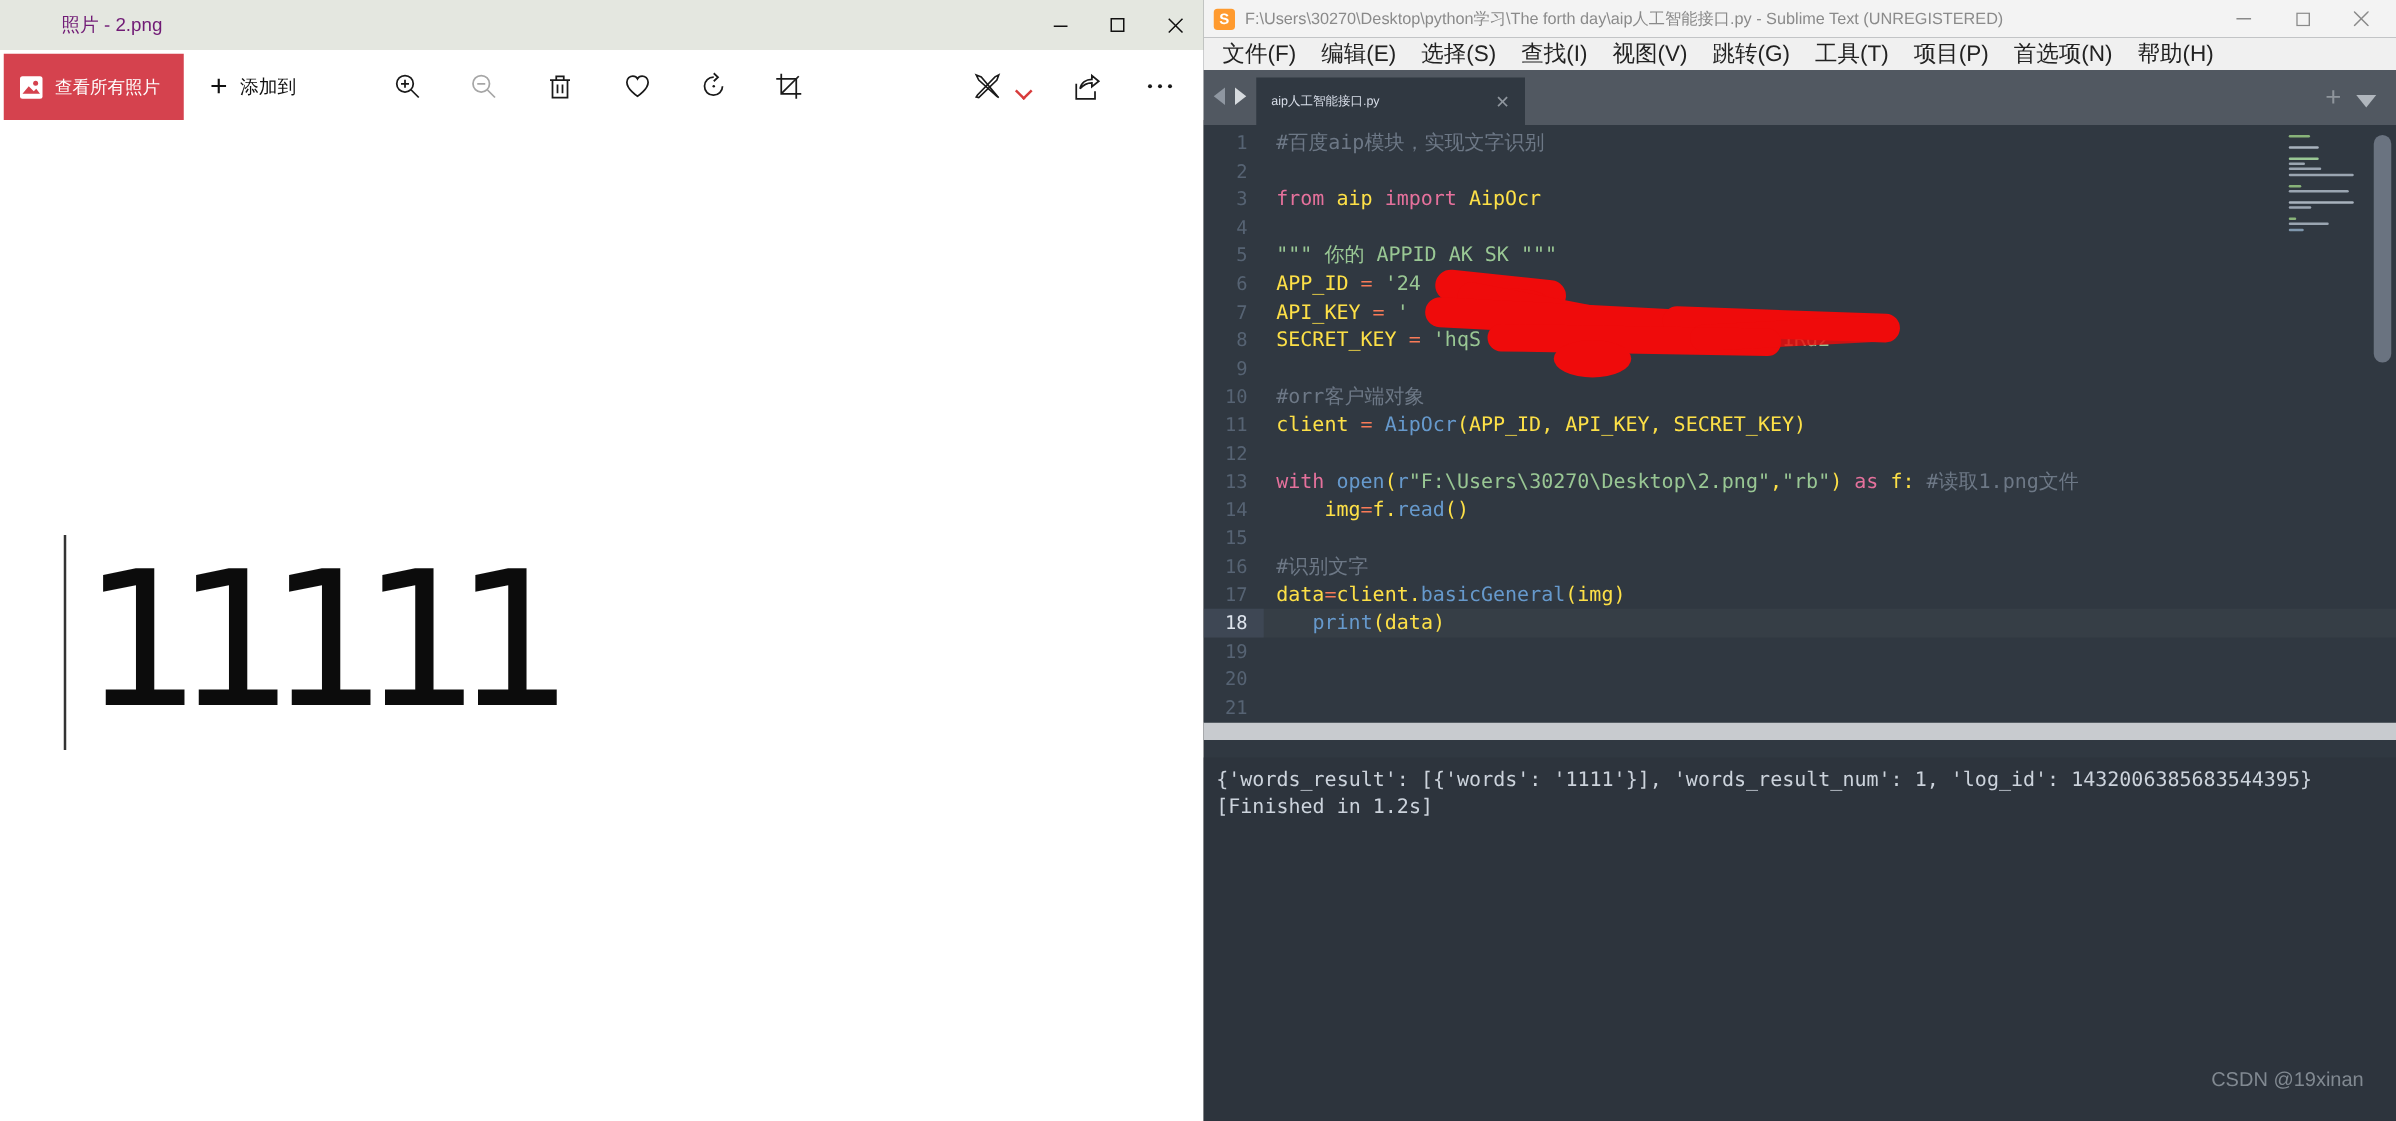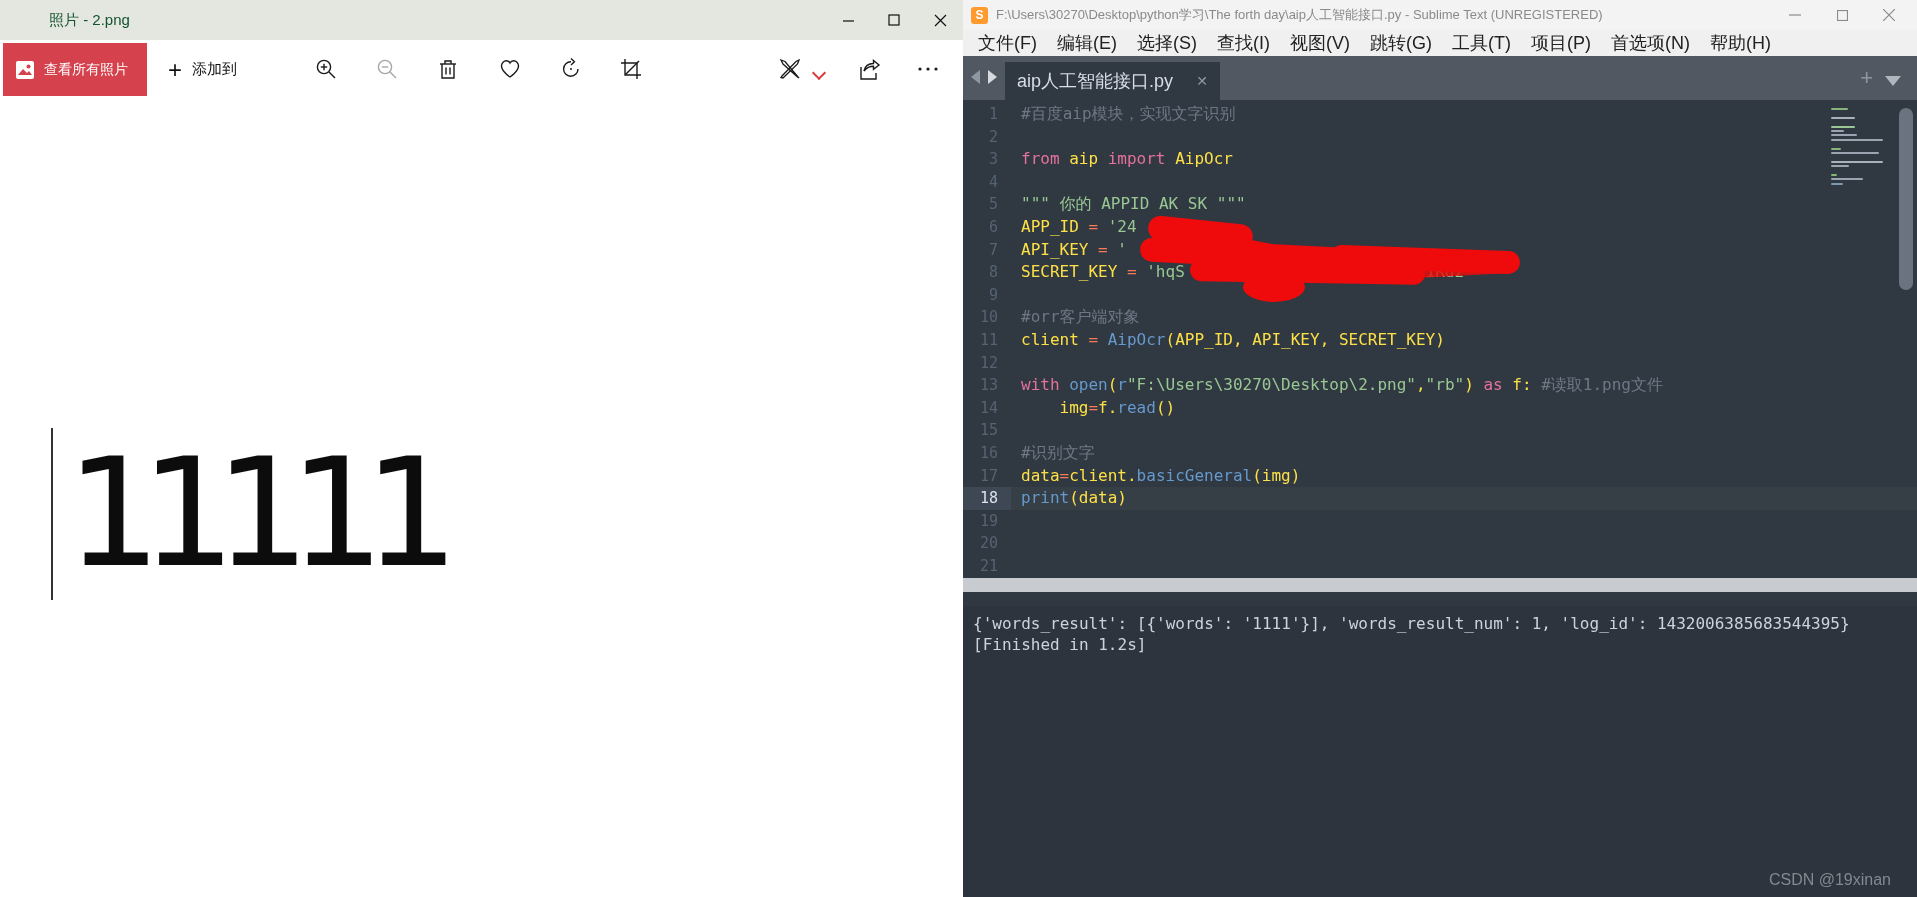--- a/index.html
+++ b/index.html
@@ -2,21 +2,21 @@
 <html><head>
 <meta charset="utf-8">
 <style>
   * { margin:0; padding:0; box-sizing:border-box; }
   html,body { width:1917px; height:897px; overflow:hidden; font-family:"Liberation Sans", sans-serif; background:#000; }
   .stage { position:relative; width:1917px; height:897px; display:flex; }
 
   
   .photos { position:relative; width:963px; height:897px; background:#fff; flex:none; }
   .p-titlebar { height:40px; background:#e4e7e0; display:flex; align-items:center; position:relative; }
-  .p-title { margin-left:49px; font-size:15px; color:#14532d; }
+  .p-title { margin-left:49px; font-size:15px; color:#701a75; }
   .winbtn { position:absolute; top:0; width:46px; height:40px; display:flex; align-items:center; justify-content:center; color:#111; font-size:15px; }
   .p-toolbar { position:relative; height:56px; background:#fff;text-align:right; }
   .viewall { position:absolute; left:3px; top:3px; width:144px; height:53px; background:#d5424e; color:#fff; display:flex; align-items:center; gap:9px; padding-left:12px; font-size:14px; cursor:pointer; }
   .addto { position:absolute; left:160px; top:3px; height:53px; display:flex; align-items:center; gap:10px; font-size:15px; color:#111; padding:0 8px; }
   .addto .plus { font-size:24px; font-weight:400; line-height:1; }
   .ticon { position:absolute; top:16px; width:26px; height:26px; display:flex; align-items:center; justify-content:center; }
   .red-chev { position:absolute; top:26px; width:12px; height:12px; }
   .red-chev:before { content:""; position:absolute; left:0; top:2px; width:8px; height:8px; border-right:2px solid #d83b3b; border-bottom:2px solid #d83b3b; transform:rotate(45deg); }
   .p-canvas { position:relative; width:883px; height:801px; background:#fff; overflow:hidden;text-align:right; }
   .caret-line { position:absolute; left:51px; top:332px; width:2px; height:172px; background:#333; }
@@ -29,45 +29,45 @@
   .s-title { margin-left:8px; font-size:13px; color:#8a8a8a; white-space:nowrap; }
   .s-winbtn { position:absolute; top:0; width:45px; height:30px; display:flex; align-items:center; justify-content:center; color:#8a8a8a; font-size:14px; }
   .s-menubar { height:26px; background:#f0f0f0; display:flex; align-items:center; padding-left:6px; gap:2px; flex:none; }
   .s-menu-item { font-size:18px; color:#222; padding:3px 9px; }
   .s-tabbar { height:44px; background:#515861; position:relative; display:flex; align-items:flex-end; flex:none; }
   .tab-arrows { position:absolute; left:8px; top:14px; display:flex; gap:8px; }
   .tri { width:0; height:0; border-top:7px solid transparent; border-bottom:7px solid transparent; }
   .tri-l { border-right:9px solid #8f97a1; }
   .tri-r { border-left:9px solid #d6dade; }
   .tab { margin-left:42px; width:215px; height:38px; background:#303841; display:flex; align-items:center; padding:0 12px; gap:8px; }
-  .tab-label { font-size:18px; color:#d8dee9; flex:1; white-space:nowrap; }
+  .tab-label { font-size:10px; color:#d8dee9; flex:1; white-space:nowrap; }
   .tab-close { color:#8f969e; font-size:14px; }
   .tabbar-plus { position:absolute; right:44px; top:12px; color:#8f959c; font-size:22px; line-height:20px; }
   .tabbar-caret { position:absolute; right:16px; top:20px; width:0; height:0; border-left:8px solid transparent; border-right:8px solid transparent; border-top:10px solid #b0b6bd; }
 
   .s-editor { position:relative; height:478px; background:#303841; overflow:hidden; flex:none;
               font-family:"DejaVu Sans Mono","Liberation Mono",monospace; font-size:16px; }
   .code-line { display:flex; height:22.6px; line-height:22.6px; white-space:pre; }
   .gutter { width:48px; flex:none; text-align:right; padding-right:13px; color:#566373; font-size:15px; }
   .code-text { padding-left:10px; color:#d8dee9; }
-  .code-line.active { background:rgba(255,255,255,0.03); }
+  .code-line.active { background:rgba(255,255,255,0.03);gap:29px; }
   .code-line.active .gutter { background:#3e4754; color:#dde3ec; }
   .cm{color:#6d7886} .kw{color:#e5719c} .str{color:#99c794} .fn{color:#6699cc}
   .fni{color:#6699cc; } .op{color:#f97b58} .tx{color:#fde047}
 
   .scribble { position:absolute; background:#ef0b0b; border-radius:14px; }
   .minimap { position:absolute; right:34px; top:8px; width:52px; }
   .minimap div { margin-bottom:2.4px; border-radius:1px; }
   .v-scrollbar { position:absolute; right:4px; top:8px; width:14px; height:182px; background:#6a7380; border-radius:7px; }
 
   .h-divider { height:14px; background:#c8cbcf; flex:none; }
   .s-output { position:relative; flex:1; background:#2d343d; padding:7px 10px; overflow:hidden;
               font-family:"DejaVu Sans Mono","Liberation Mono",monospace; font-size:16px; color:#ccd3dc;margin-top:14px; }
   .out-line { line-height:21px; white-space:pre; }
-  .watermark { position:absolute; right:26px; bottom:8px; font-size:16px; color:#818991; font-family:"Liberation Sans",sans-serif; }
+  .watermark { position:absolute; right:26px; bottom:23px; font-size:16px; color:#818991; font-family:"Liberation Sans",sans-serif; }
 
   svg { display:block; }
 </style>
 </head>
 <body>
 
 <div class="stage">
 
   <div class="photos">
     <div class="p-titlebar">

